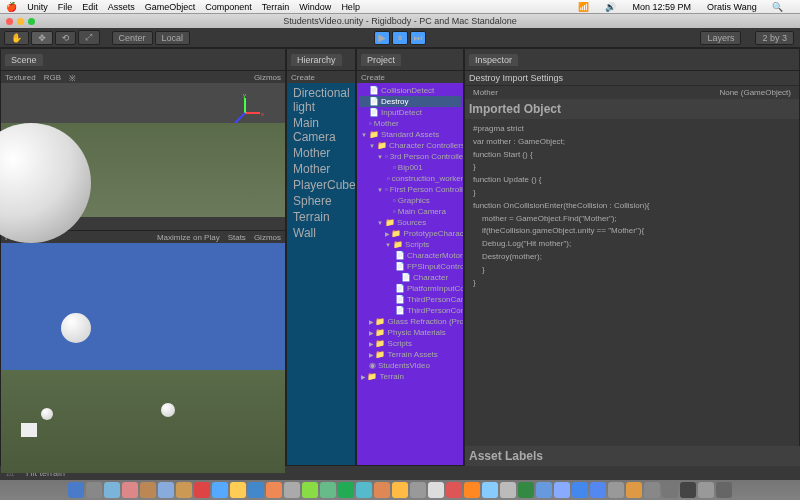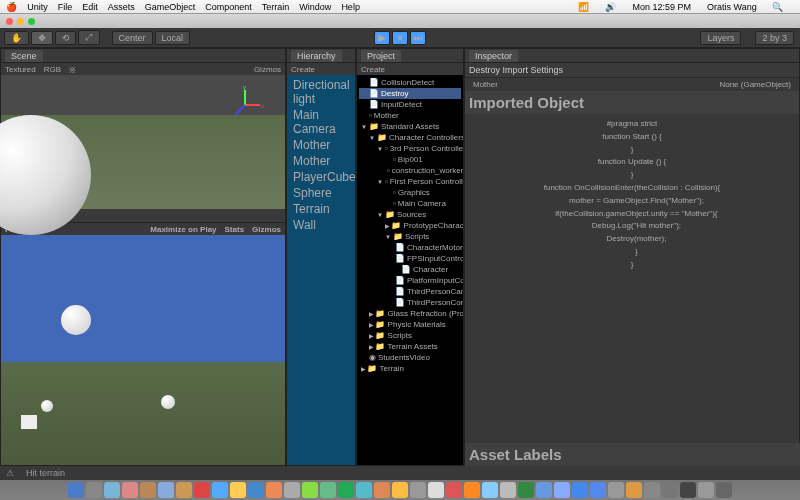--- a/index.html
+++ b/index.html
@@ -17,50 +17,50 @@
 .toolbar { background: #383838; height: 20px; display: flex; align-items: center; padding: 0 4px; border-bottom: 1px solid #222; }
 .tool-btn { background: #4a4a4a; border: 1px solid #222; color: #aaa; padding: 1px 6px; margin-right: 2px; font-size: 9px; border-radius: 2px; }
 .tool-btn.active { background: #5a5a5a; }
 .play-controls { position: absolute; left: 50%; transform: translateX(-50%); display: flex; gap: 2px; }
 .play-btn { background: #4a9eff; width: 16px; height: 14px; border: 1px solid #222; display: flex; align-items: center; justify-content: center; border-radius: 2px; }
 .toolbar-right { margin-left: auto; display: flex; gap: 12px; }
 
 .main { display: flex; height: 418px; }
 .left-panels { width: 286px; display: flex; flex-direction: column; }
 .scene-panel { height: 160px; background: #2a2a2a; border: 1px solid #222; position: relative; }
-.panel-header { background: #3a3a3a; height: 14px; display: flex; align-items: center; padding: 0 4px; font-size: 9px; color: #ccc; border-bottom: 1px solid #222; }
+.panel-header { background: #3a3a3a; height: 22px; display: flex; align-items: center; padding: 0 4px; font-size: 9px; color: #ccc; border-bottom: 1px solid #222; }
 .panel-subbar { background: #383838; height: 12px; display: flex; align-items: center; padding: 0 4px; font-size: 8px; gap: 8px; }
 .scene-view { flex: 1; background: linear-gradient(#4a4a4a 0%, #4a4a4a 30%, #5a6b4a 30%, #6b7a5a 100%); position: relative; height: 134px; }
 .sphere-3d { position: absolute; left: -30px; top: 40px; width: 120px; height: 120px; background: radial-gradient(circle at 35% 30%, #fff, #ddd 50%, #999); border-radius: 50%; }
 .gizmo { position: absolute; right: 20px; top: 10px; width: 40px; height: 40px; }
 
-.game-panel { flex: 1; background: #2a2a2a; border: 1px solid #222; font-weight: bold; }
+.game-panel { flex: 1; background: #2a2a2a; border: 1px solid #222; }
 .game-view { background: linear-gradient(#4169b8 0%, #4169b8 55%, #5a6b4a 55%, #4a5a3a 100%); height: calc(100% - 26px); position: relative; }
 .game-sphere1 { position: absolute; left: 60px; top: 70px; width: 30px; height: 30px; background: radial-gradient(circle at 35% 30%, #fff, #ccc); border-radius: 50%; }
 .game-sphere2 { position: absolute; left: 40px; top: 165px; width: 12px; height: 12px; background: radial-gradient(circle at 35% 30%, #fff, #ccc); border-radius: 50%; }
 .game-sphere3 { position: absolute; left: 160px; top: 160px; width: 14px; height: 14px; background: radial-gradient(circle at 35% 30%, #fff, #ccc); border-radius: 50%; }
 .game-cube { position: absolute; left: 20px; top: 180px; width: 16px; height: 14px; background: #eee; }
 
 .hierarchy { width: 70px; background: #0c4a6e; border: 1px solid #222; }
 .hier-list { padding: 2px; }
 .hier-item { font-size: 12px; padding: 1px 4px; color: #aaa; cursor: pointer; }
 
-.project { width: 108px; background: #000000; border: 1px solid #222; overflow: hidden; }
+.project { width: 108px; background: #6d28d9; border: 1px solid #222; overflow: hidden; }
 .proj-tree { padding: 2px; font-size: 8px; }
 .proj-item { padding: 1px 2px; color: #aaa; cursor: pointer; display: flex; align-items: center; gap: 2px; white-space: nowrap; }
 .proj-item.selected { background: #3d5a8a; color: #fff; }
 .indent1 { padding-left: 10px; } .indent2 { padding-left: 18px; } .indent3 { padding-left: 26px; } .indent4 { padding-left: 34px; }
 
 .inspector { flex: 1; background: #383838; border: 1px solid #222; overflow: hidden; }
 .insp-title { background: #3a3a3a; padding: 2px 4px; font-size: 9px; color: #ccc; }
 .insp-sub { padding: 2px 4px; font-size: 8px; display: flex; justify-content: space-between; }
 .insp-row { padding: 2px 8px; font-size: 8px; display: flex; justify-content: space-between; border-top: 1px solid #2a2a2a; }
-.insp-section { padding: 3px 4px; font-size: 15px; font-weight: bold; background: #404040; }
+.insp-section { padding: 3px 4px; font-size: 12px; font-weight: bold; background: #404040; }
 .code-area { padding: 4px 8px; font-size: 8px; color: #aaa; line-height: 1.6; font-family: monospace; }
-.code-line { white-space: pre; text-align: center; }
+.code-line { white-space: pre; }
 
 .statusbar { background: #383838; height: 14px; display: flex; align-items: center; padding: 0 6px; font-size: 9px; color: #999; }
 
 .dock { position: absolute; bottom: 0; left: 0; right: 0; height: 20px; background: linear-gradient(rgba(255,255,255,0.3), rgba(200,200,200,0.5)); display: flex; align-items: center; justify-content: center; gap: 2px; padding: 0 20px; }
 .dock-item { width: 16px; height: 16px; border-radius: 3px; }
 
 .tab { background: #4a4a4a; padding: 1px 6px; border-radius: 2px 2px 0 0; margin-right: 2px; }
 </style>
 </head>
 <body>
@@ -84,20 +84,21 @@
     <span>🔍</span>
   </div>
 </div>
 
 <div class="titlebar">
   <div class="traffic">
     <div class="tr-r"></div>
     <div class="tr-y"></div>
     <div class="tr-g"></div>
   </div>
+  <span>StudentsVideo.unity - Rigidbody - PC and Mac Standalone</span>
 </div>
 
 <div class="toolbar">
   <button class="tool-btn">✋</button>
   <button class="tool-btn active">✥</button>
   <button class="tool-btn">⟲</button>
   <button class="tool-btn">⤢</button>
   <span style="width:10px"></span>
   <button class="tool-btn">Center</button>
   <button class="tool-btn">Local</button>
@@ -328,20 +329,21 @@
       </div>
     <div class="insp-title">Destroy Import Settings</div>
     <div class="insp-row">
       <span>Mother</span>
       <span>None (GameObject)</span>
     </div>
     <div class="insp-section">Imported Object</div>
     <div class="code-area" id="code-area">
         <div class="code-line">#pragma strict</div>
         <div class="code-line"></div>
+        <div class="code-line">var mother : GameObject;</div>
         <div class="code-line"></div>
         <div class="code-line">function Start () {</div>
         <div class="code-line"></div>
         <div class="code-line">}</div>
         <div class="code-line"></div>
         <div class="code-line">function Update () {</div>
         <div class="code-line"></div>
         <div class="code-line">}</div>
         <div class="code-line"></div>
         <div class="code-line">function OnCollisionEnter(theCollision : Collision){</div>

